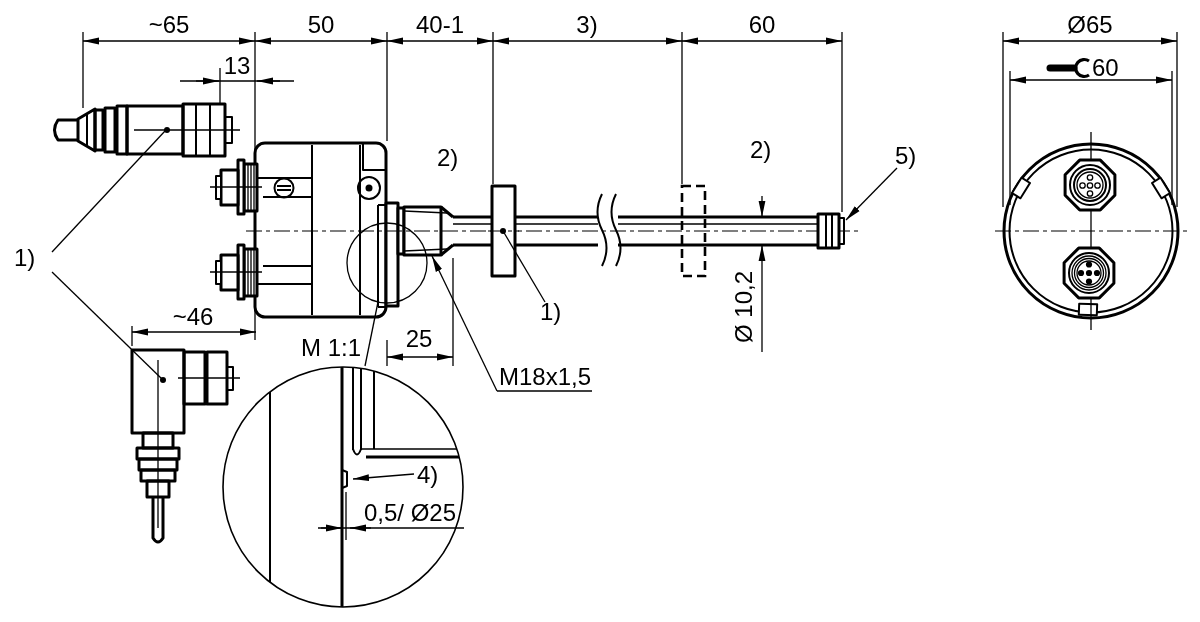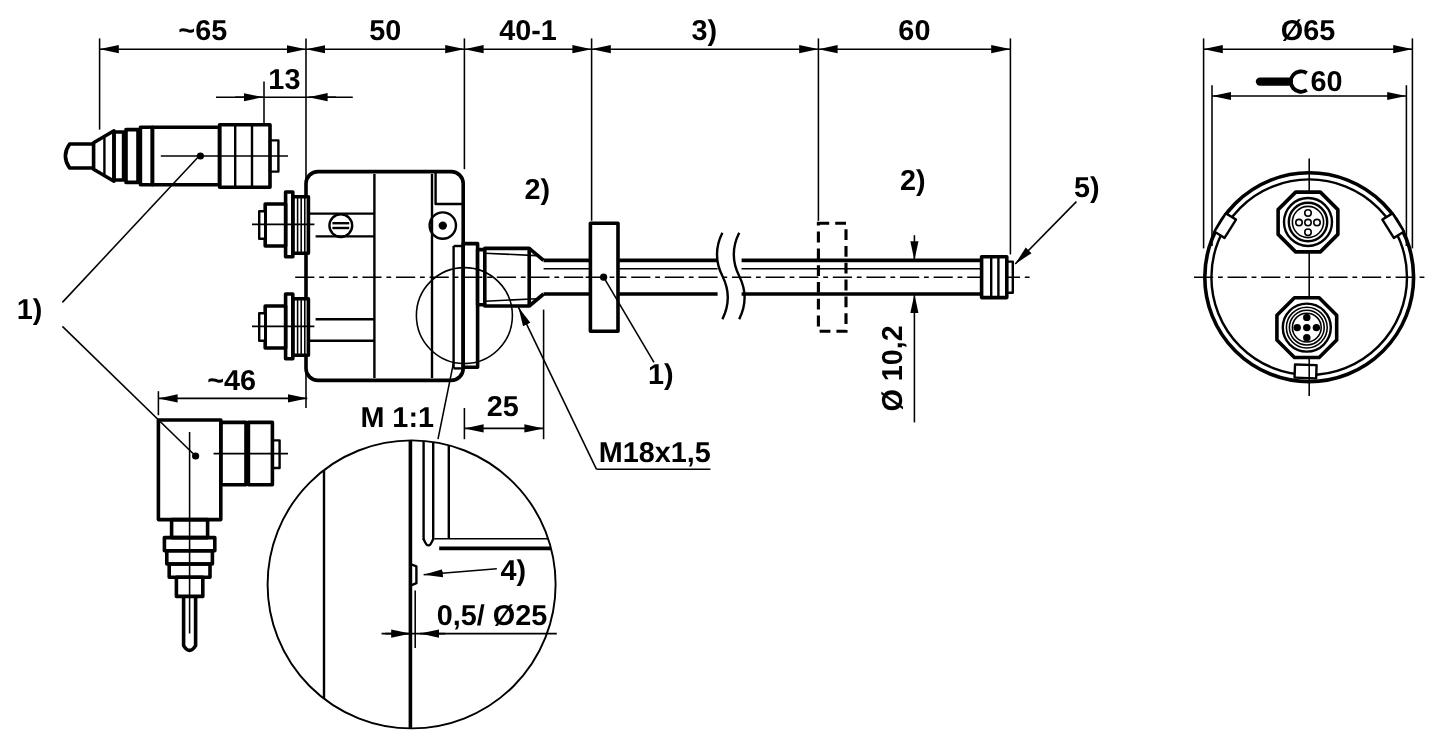--- a/index.html
+++ b/index.html
@@ -1,16 +1,16 @@
 <!DOCTYPE html>
 <html><head>
 <meta charset="utf-8">
 <style>
   html,body{margin:0;padding:0;background:#fff;}
-  .stage{width:1200px;height:622px;background:#ffffff;position:relative;font-family:"Liberation Sans",sans-serif;font-weight:bold;}
+  .stage{width:1200px;height:622px;background:#ffffff;position:relative;font-family:"Liberation Sans",sans-serif;}
   svg{display:block;}
   .thick{stroke:#000;stroke-width:3;fill:none;stroke-linejoin:round;stroke-linecap:butt;}
   .med{stroke:#000;stroke-width:2;fill:none;stroke-linejoin:round;}
   .thin{stroke:#000;stroke-width:1.3;fill:none;}
   .rib{stroke:#000;stroke-width:1.3;fill:none;}
   .wfill{fill:#fff;}
   .lbl{font-family:"Liberation Sans",sans-serif;font-size:24px;fill:#000;stroke:none;}
   .cl{stroke:#000;stroke-width:1.2;fill:none;stroke-dasharray:16 4 4 4;}
 </style>
 </head>

